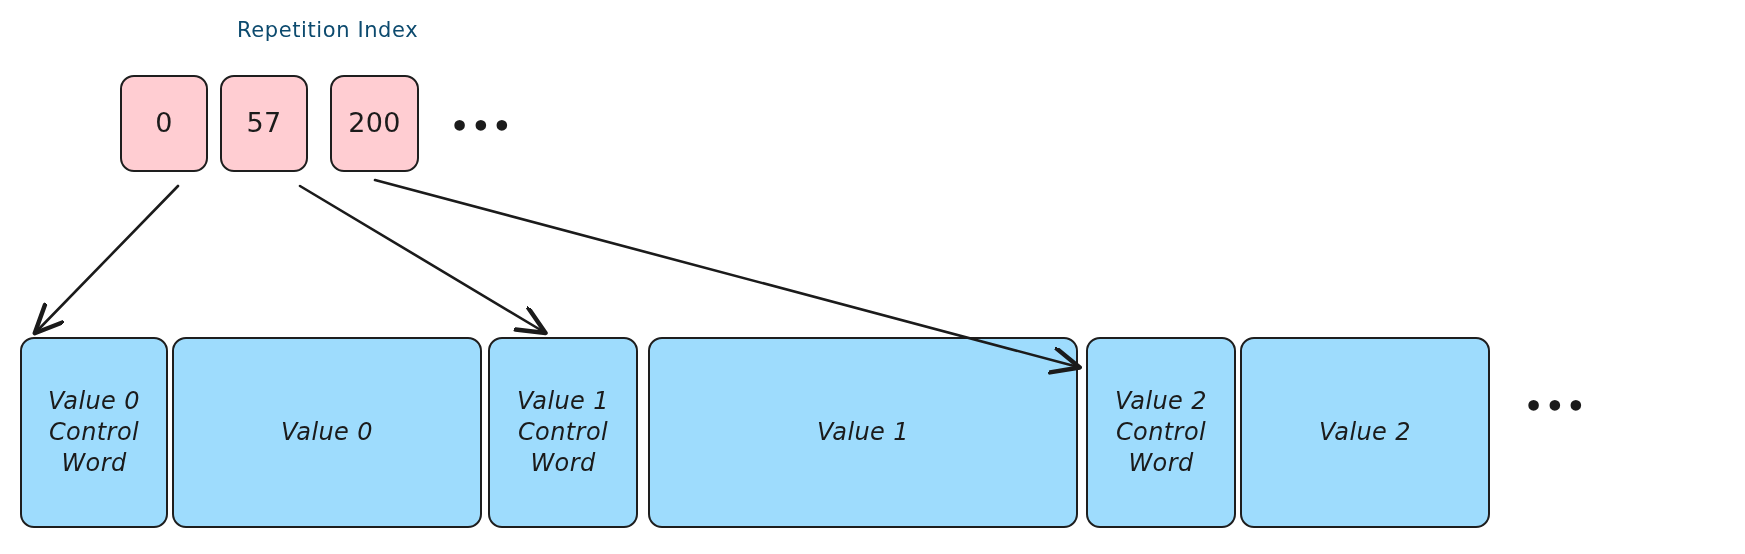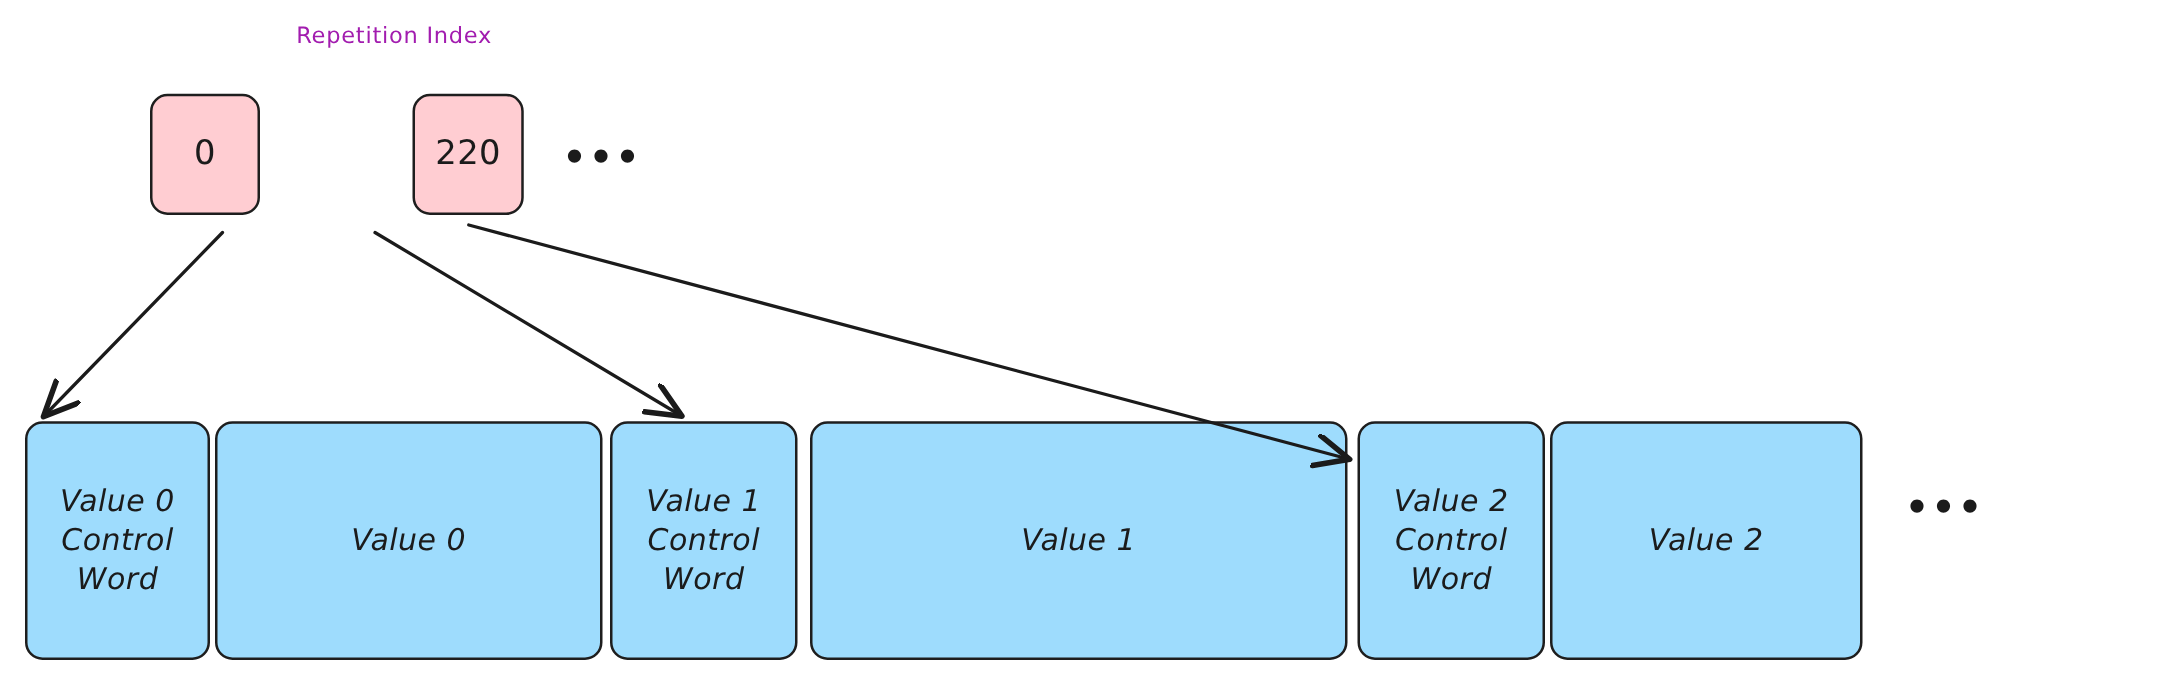--- a/index.html
+++ b/index.html
@@ -50,22 +50,22 @@
     font-size: 24px;
     font-style: italic;
   }
   .node .node-text {
     display: block;
     white-space: pre-line;
     padding: 0 6px;
   }
   .label-title {
     position: absolute;
-    color: #a21caf;
-    font-size: 18px;
+    color: #0c4a6e;
+    font-size: 21px;
     letter-spacing: 0.6px;
     white-space: nowrap;
     font-family: "DejaVu Sans", sans-serif;
   }
   .ellipsis {
     position: absolute;
     color: #1b1b1b;
     font-size: 30px;
     letter-spacing: 2px;
     line-height: 1;
@@ -78,23 +78,26 @@
 <body>
 
 <div id="canvas">
 
   <div class="label-title" style="left:237px; top:18px;">Repetition Index</div>
 
   <div class="node pink" style="left:120px; top:75px; width:88px; height:97px;">
     <span class="node-text">0</span>
   </div>
 
+  <div class="node pink" style="left:220px; top:75px; width:88px; height:97px;">
+    <span class="node-text">57</span>
+  </div>
 
   <div class="node pink" style="left:330px; top:75px; width:89px; height:97px;">
-    <span class="node-text">220</span>
+    <span class="node-text">200</span>
   </div>
 
   <div class="ellipsis" style="left:450px; top:112px;">•••</div>
 
   <div class="node blue" style="left:20px; top:337px; width:148px; height:191px;">
     <span class="node-text">Value 0
 Control
 Word</span>
   </div>
 

